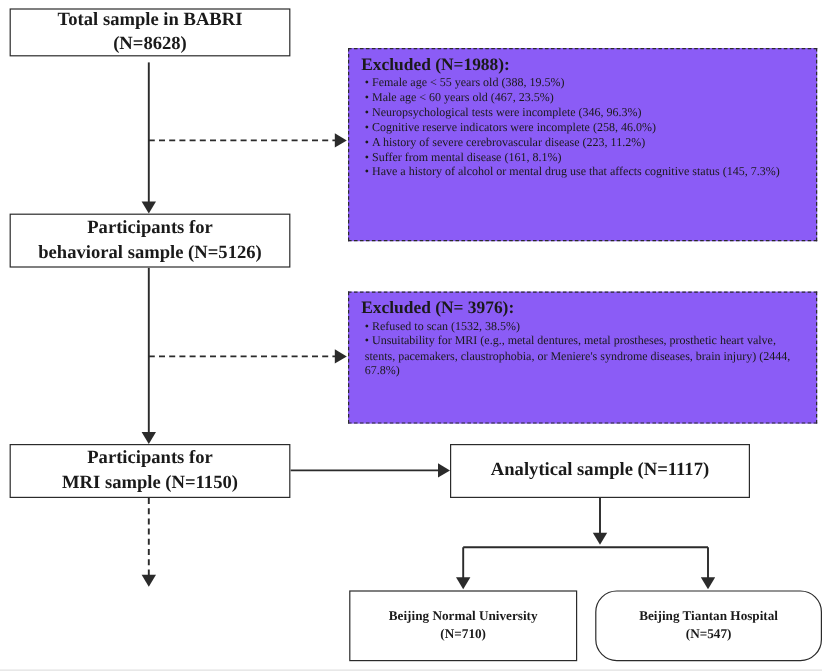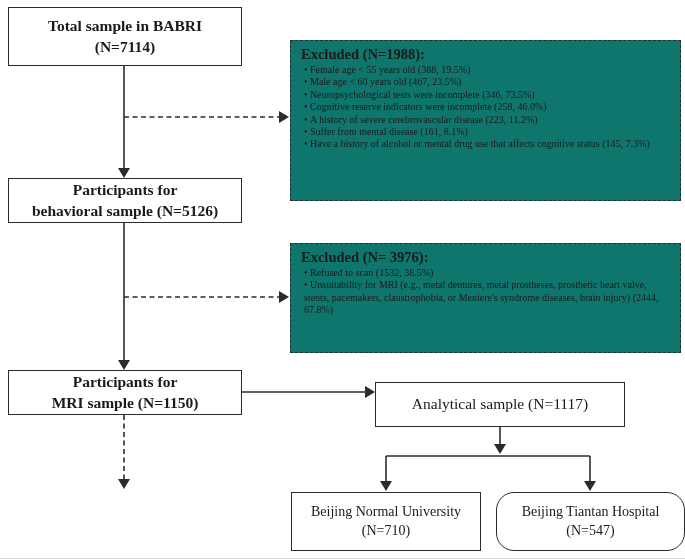--- a/index.html
+++ b/index.html
@@ -21,27 +21,27 @@
     position:absolute;
     box-sizing:border-box;
     border:1.5px solid #2b2b2b;
     background:#ffffff;
     display:flex; flex-direction:column;
     align-items:center; justify-content:center;
     text-align:center;
   }
   .box .bline { line-height:1.32; font-size:15.5px; }
   .box.bold .bline { font-weight:bold; }
-  .box.single { font-weight:normal; font-size:15.5px;margin-top:12px; }
-  .box.hospital .bline { font-size:14px; font-weight:normal; }
+  .box.single { font-weight:bold; font-size:15.5px; }
+  .box.hospital .bline { font-size:11px; font-weight:bold; }
   .dashedbox {
     position:absolute;
     box-sizing:border-box;
     border:1.5px dashed #2b2b2b;
-    background:#0f766e;
+    background:#8b5cf6;
   }
   .excl-title {
     font-weight:bold;
     font-size:14.5px;
     margin:5px 0 1px 10px;
     text-align:left;
   }
   .excl-title.normal { font-weight:normal; font-size:14px; margin-left:12px; }
   ul.excl-list {
     list-style:none;
@@ -100,31 +100,31 @@
       <line x1="386" y1="456" x2="386" y2="482" stroke="#2b2b2b" stroke-width="1.6"></line>
       <polygon points="380,481 392,481 386,491" fill="#2b2b2b"></polygon>
     </g>
 
     <g>
       <line x1="590" y1="456" x2="590" y2="482" stroke="#2b2b2b" stroke-width="1.6"></line>
       <polygon points="584,481 596,481 590,491" fill="#2b2b2b"></polygon>
     </g>
   </svg>
 
-  <div class="box bold" style="left:8px; top:7px; width:234px; height:59px;">
+  <div class="box bold" style="left:8px; top:7px; width:234px; height:40px;">
     <div class="bline">Total sample in BABRI</div>
-    <div class="bline">(N=7114)</div>
+    <div class="bline">(N=8628)</div>
   </div>
 
   <div class="dashedbox" style="left:290px; top:40px; width:391px; height:161px;">
     <div class="excl-title">Excluded (N=1988):</div>
     <ul class="excl-list">
       <li>Female age &lt; 55 years old (388, 19.5%)</li>
       <li>Male age &lt; 60 years old (467, 23.5%)</li>
-      <li>Neuropsychological tests were incomplete (346, 73.5%)</li>
+      <li>Neuropsychological tests were incomplete (346, 96.3%)</li>
       <li>Cognitive reserve indicators were incomplete (258, 46.0%)</li>
       <li>A history of severe cerebrovascular disease (223, 11.2%)</li>
       <li>Suffer from mental disease (161, 8.1%)</li>
       <li>Have a history of alcohol or mental drug use that affects cognitive status (145, 7.3%)</li>
     </ul>
   </div>
 
   <div class="box bold" style="left:8px; top:178px; width:234px; height:45px;">
     <div class="bline">Participants for</div>
     <div class="bline">behavioral sample (N=5126)</div>

